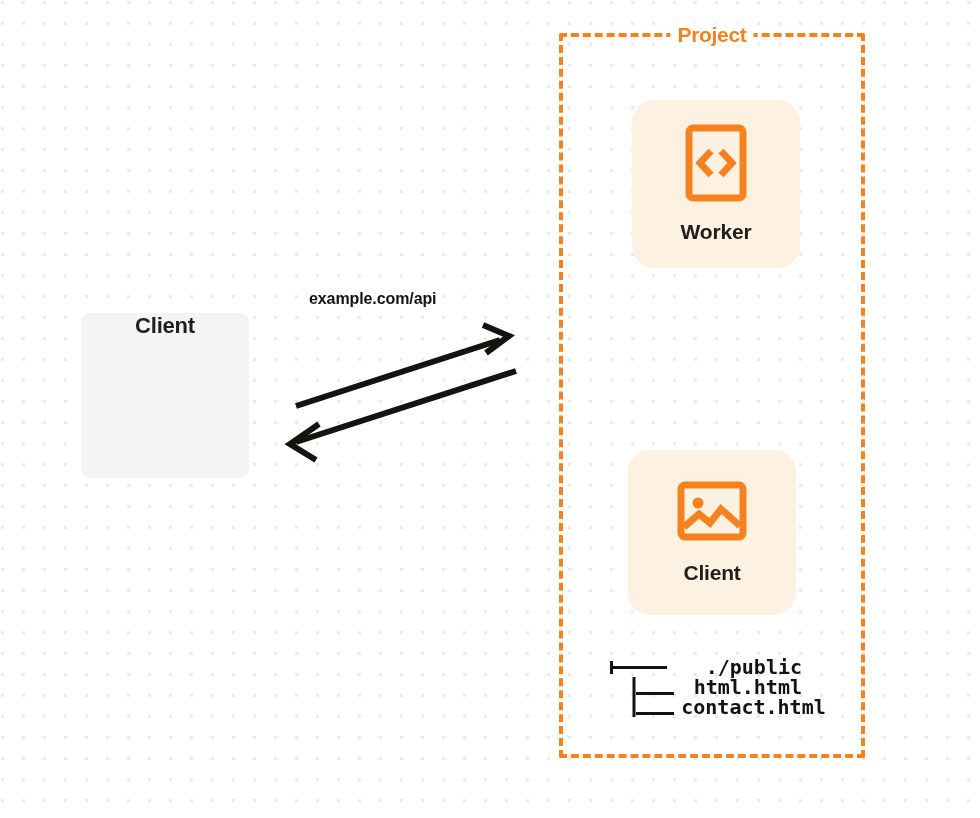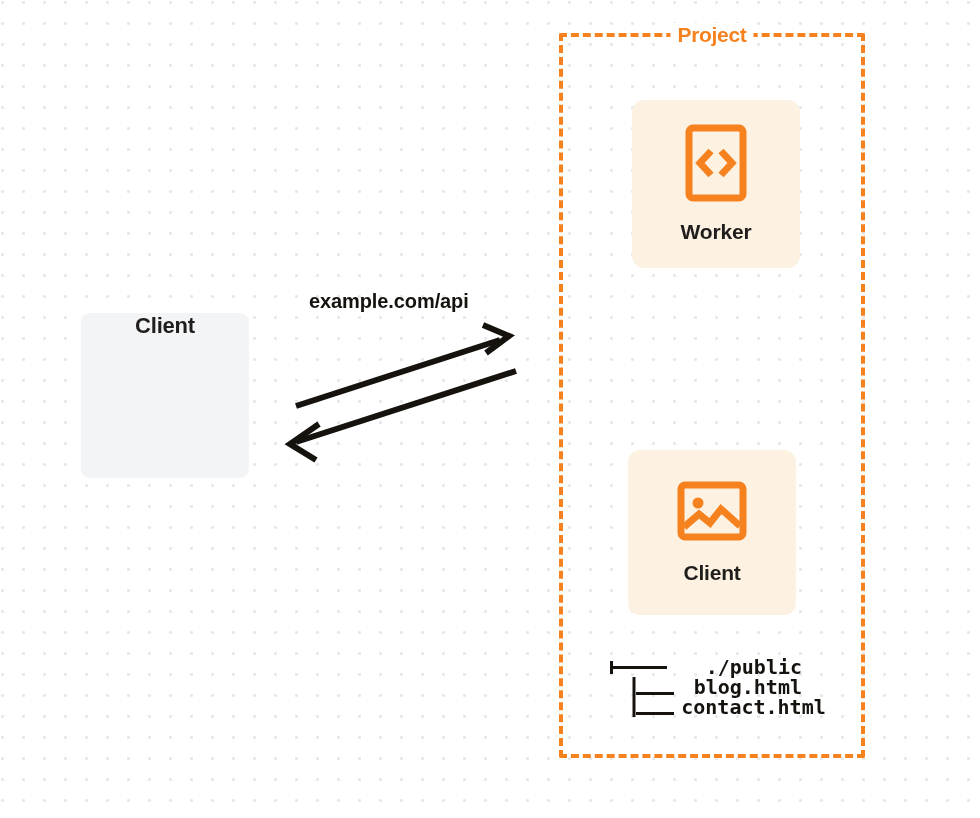--- a/index.html
+++ b/index.html
@@ -49,21 +49,21 @@
     top: 0;
     width: 980px;
     height: 818px;
     pointer-events: none;
   }
 
   .edge-label {
     position: absolute;
     left: 309px;
     top: 290px;
-    font-size: 20px;
+    font-size: 16px;
     font-weight: bold;
     color: #16130f;
     letter-spacing: -0.1px;
     white-space: nowrap;
   }
 
   
   .project-group {
     position: absolute;
     left: 559px;
@@ -86,21 +86,21 @@
     color: #f6821f;
     letter-spacing: -0.3px;
     white-space: nowrap;
   }
 
   
   .res-card {
     position: absolute;
     width: 168px;
     background: #fdf1e2;
-    border-radius: 12px;
+    border-radius: 22px;
     display: flex;
     flex-direction: column;
     align-items: center;
     justify-content: center;
   }
   .res-card.worker {
     left: 632px;
     top: 100px;
     height: 168px;
   }
@@ -215,21 +215,21 @@
       <span class="tree-name">./public</span>
     </div>
 
     <div class="tree-row">
       <span class="tree-glyph" style="left:23px;">
         <svg width="48" height="20" viewBox="0 0 48 20">
           <line x1="2" y1="0" x2="2" y2="20" stroke="#16130f" stroke-width="3"></line>
           <line x1="4" y1="16.5" x2="42" y2="16.5" stroke="#16130f" stroke-width="3"></line>
         </svg>
       </span>
-      <span class="tree-name">blog.html</span>
+      <span class="tree-name">html.html</span>
     </div>
 
 
     <div class="tree-row">
       <span class="tree-glyph" style="left:23px;">
         <svg width="48" height="20" viewBox="0 0 48 20">
           <line x1="2" y1="0" x2="2" y2="20" stroke="#16130f" stroke-width="3"></line>
           <line x1="4" y1="16.5" x2="42" y2="16.5" stroke="#16130f" stroke-width="3"></line>
         </svg>
       </span>

